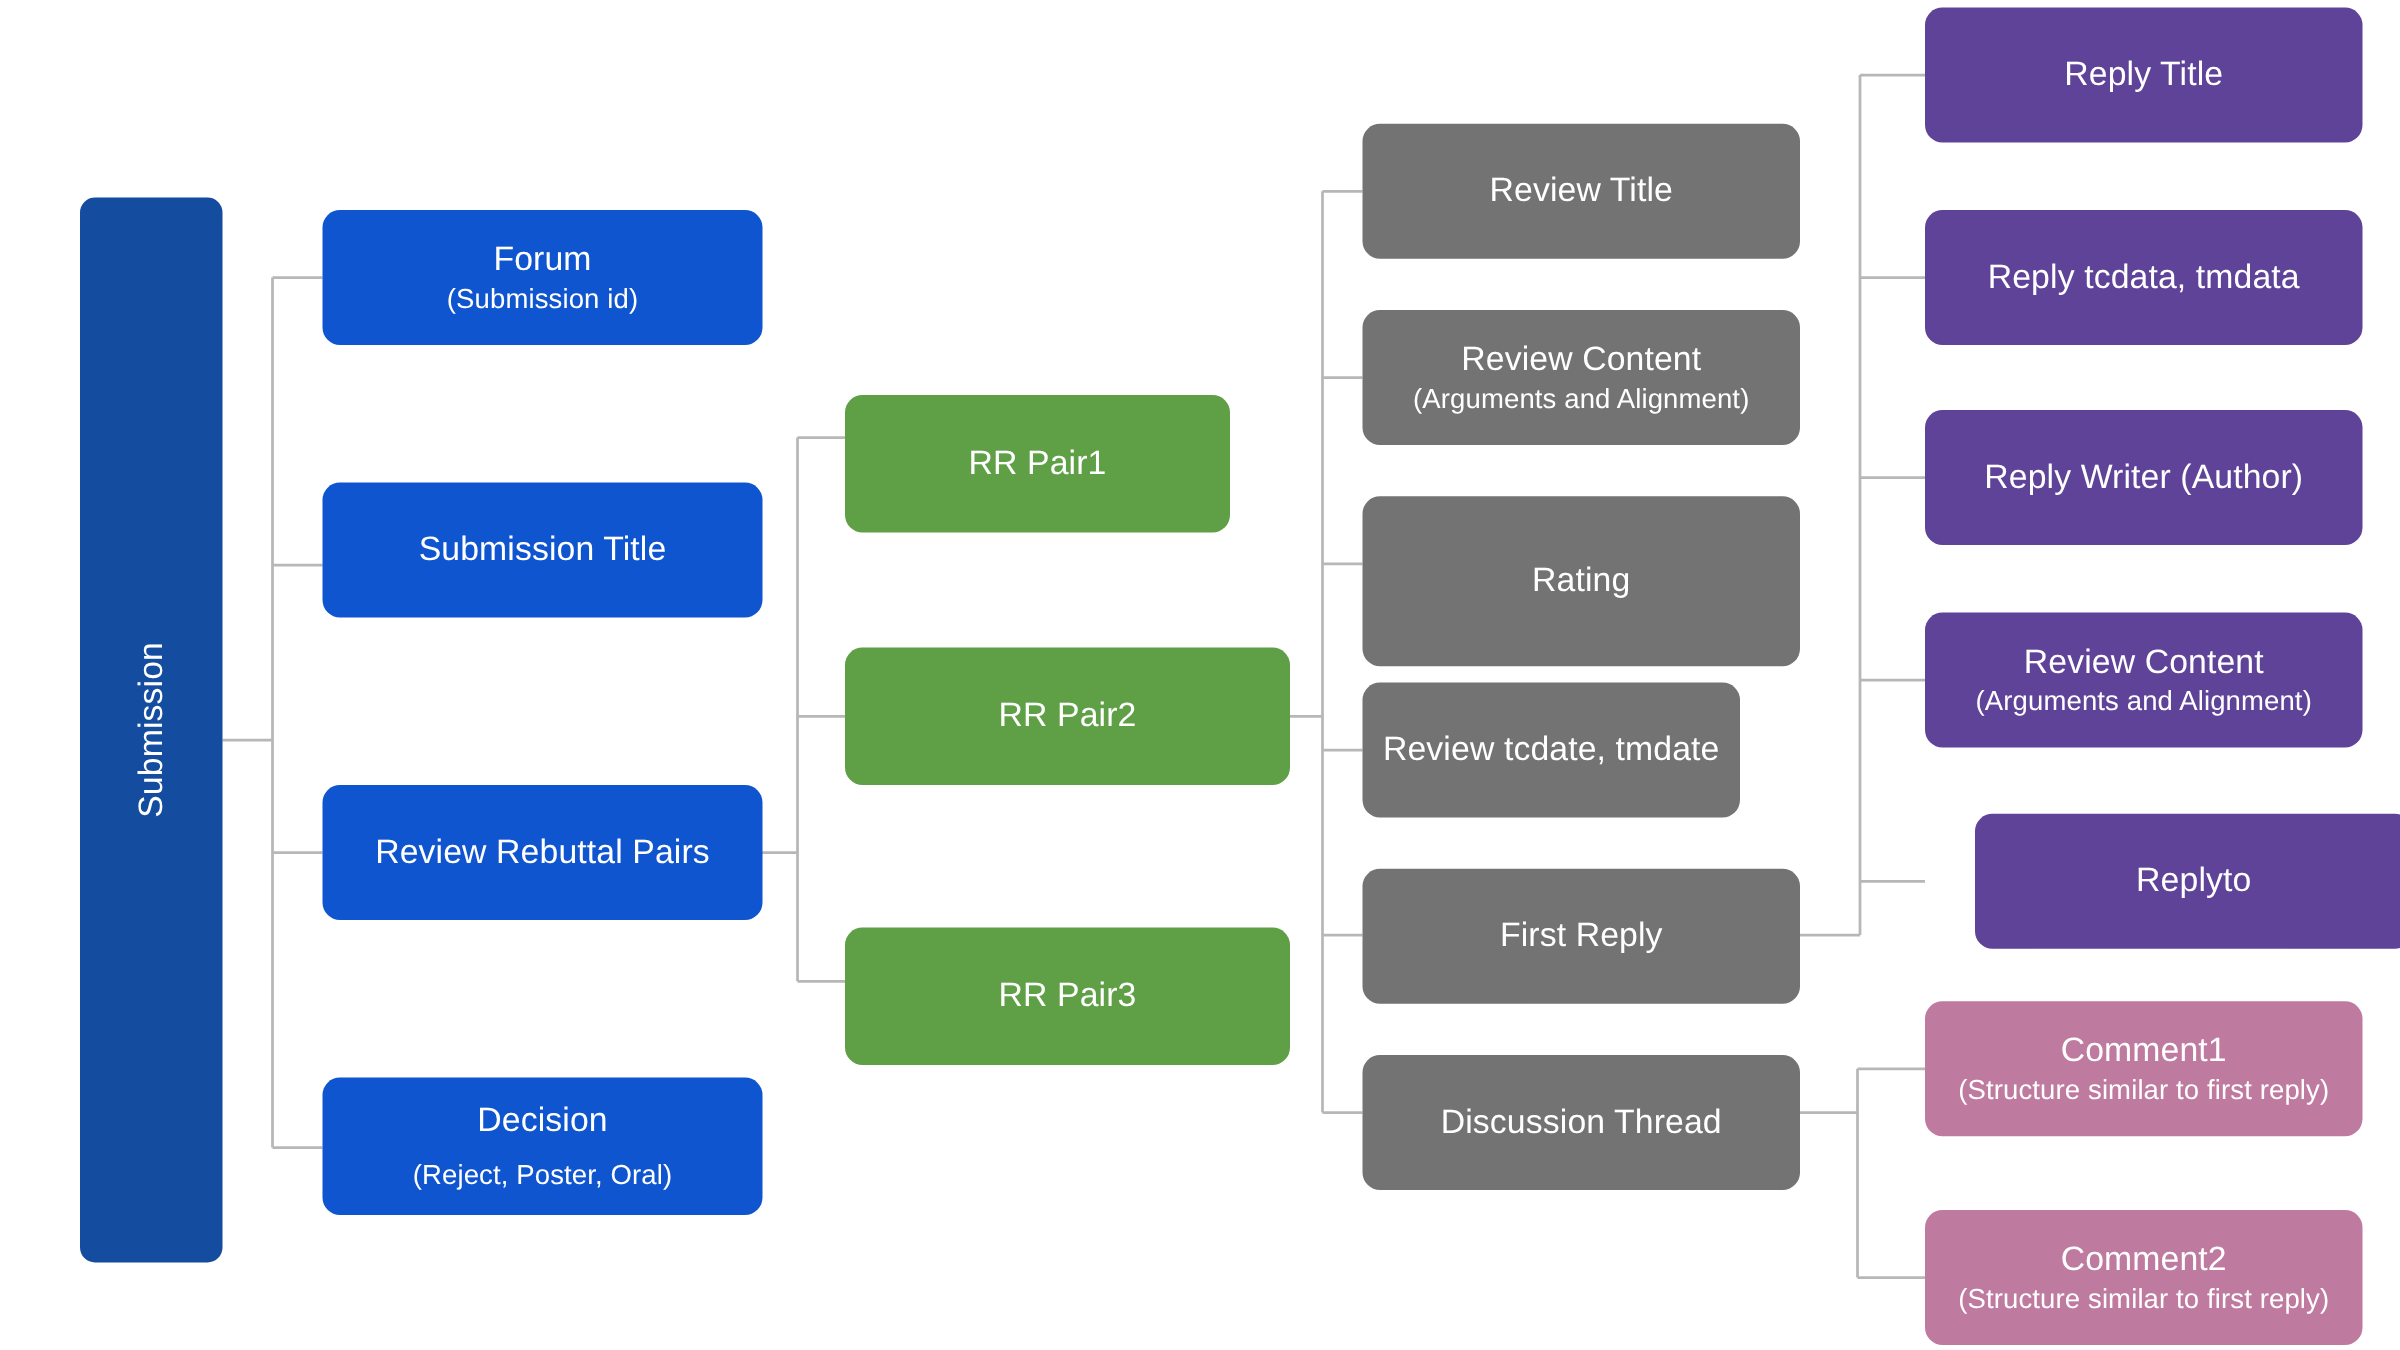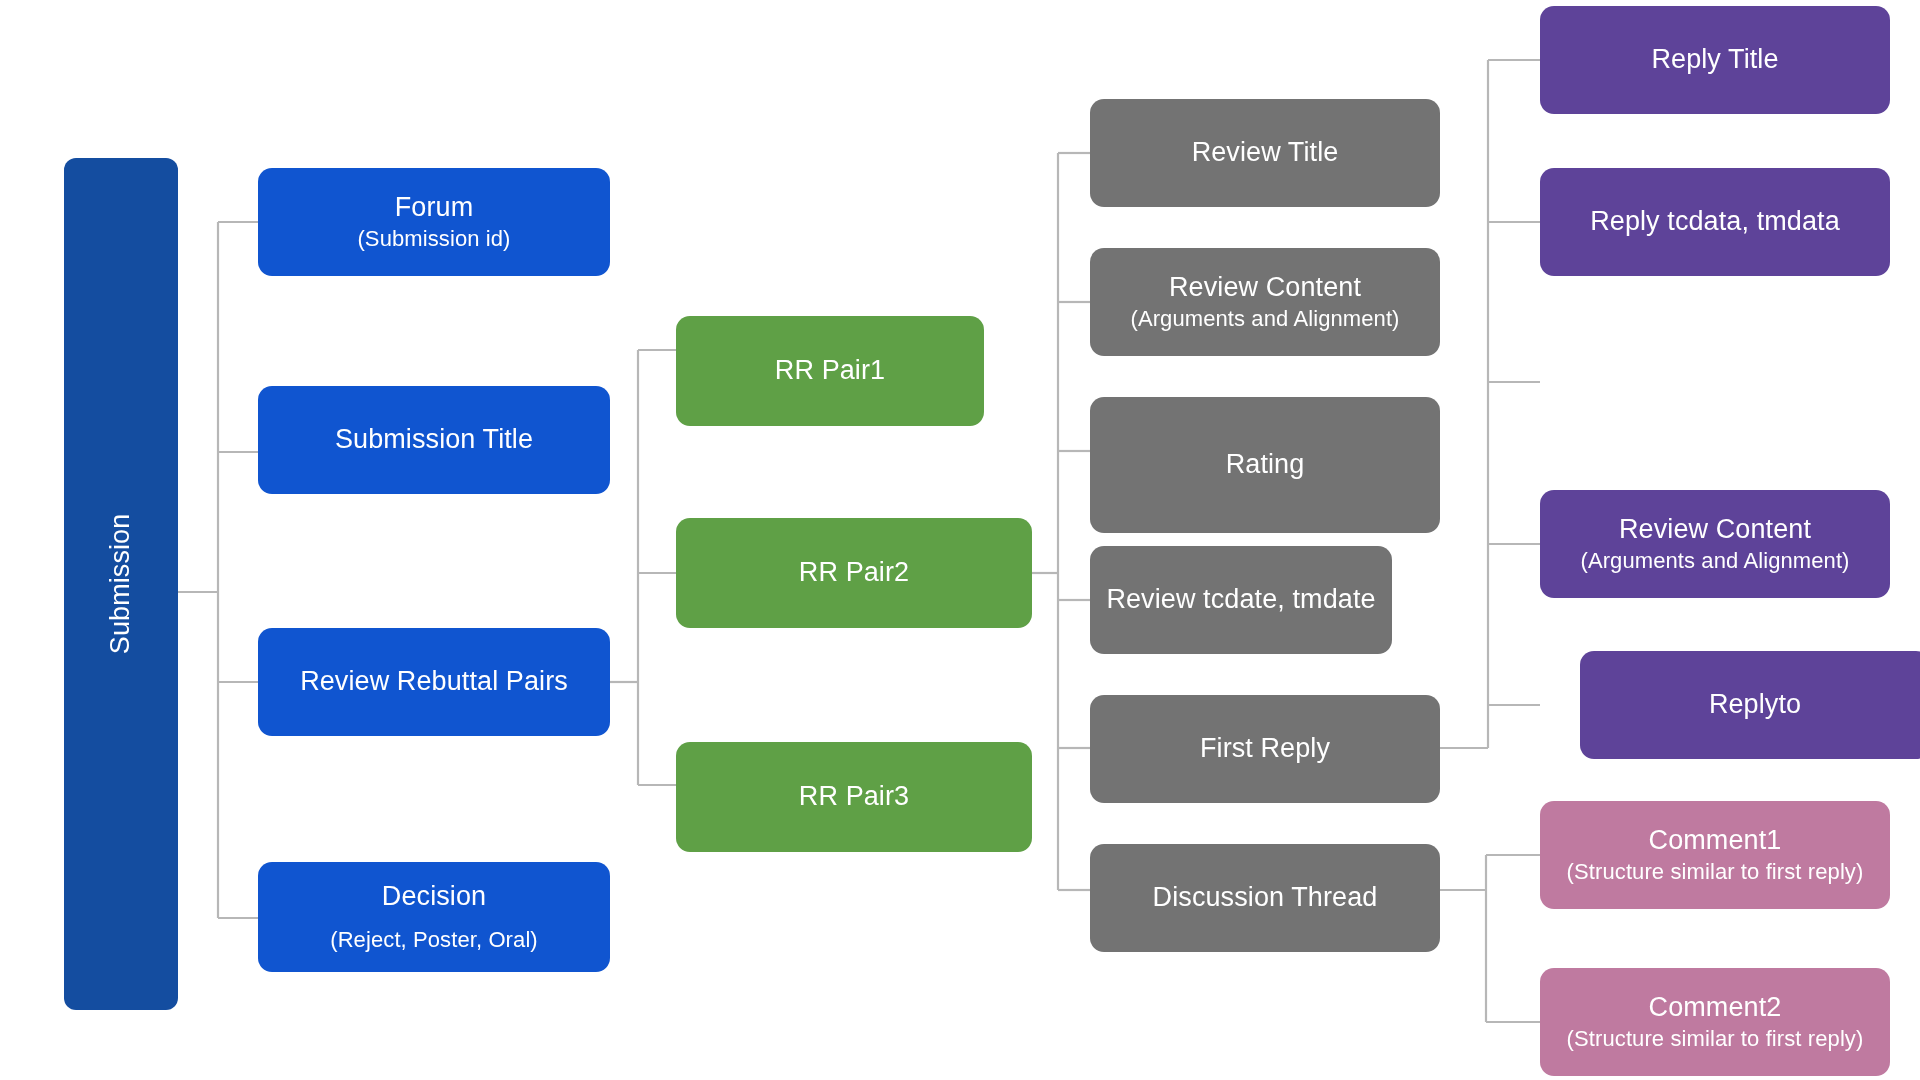--- a/index.html
+++ b/index.html
@@ -170,20 +170,23 @@
   </div>
 
   <div class="node lvl-purple" style="left:1540px; top:6px; width:350px; height:108px;">
     <span class="ttl">Reply Title</span>
   </div>
 
   <div class="node lvl-purple" style="left:1540px; top:168px; width:350px; height:108px;">
     <span class="ttl">Reply tcdata, tmdata</span>
   </div>
 
+  <div class="node lvl-purple" style="left:1540px; top:328px; width:350px; height:108px;">
+    <span class="ttl">Reply Writer (Author)</span>
+  </div>
 
   <div class="node lvl-purple" style="left:1540px; top:490px; width:350px; height:108px;">
     <span class="ttl">Review Content</span>
     <span class="sub">(Arguments and Alignment)</span>
   </div>
 
   <div class="node lvl-purple" style="left:1540px; top:651px; width:350px; height:108px;margin-left:40px;">
     <span class="ttl">Replyto</span>
   </div>
 

